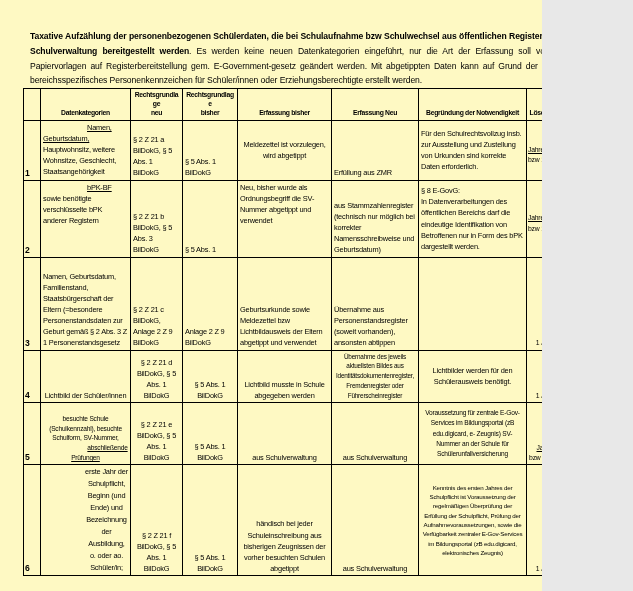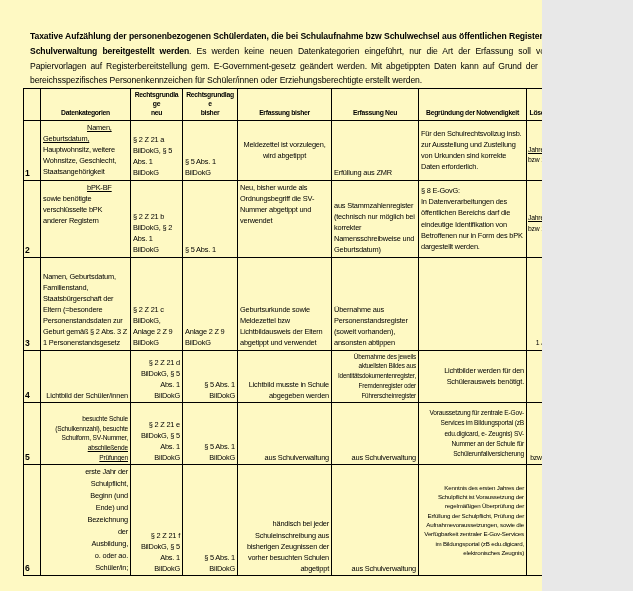--- a/index.html
+++ b/index.html
@@ -25,21 +25,21 @@
     font-size:6.8px;font-weight:bold;text-align:center;
     letter-spacing:-0.3px;line-height:1.35;padding-bottom:2px;
   }
   .tbl td{
     font-size:7.4px;line-height:1.5;letter-spacing:-0.2px;
   }
   tr.hdr{height:22px;}
   tr.r0{height:60px;} tr.r1{height:77px;} tr.r2{height:93px;}
   tr.r3{height:52px;} tr.r4{height:62px;} tr.r5{height:93px;}
   .grp-left td{text-align:left;}
-  .grp-center td{text-align:right;}
+  .grp-center td{text-align:center;}
   td.c0{text-align:left !important;font-weight:bold;font-size:8.6px;padding:0 1px;}
   td.c6{vertical-align:middle;}
   td.c7{font-size:6.8px;padding:1px;}
   tr.r0 td.c7, tr.r1 td.c7{vertical-align:middle;}
   tr.r2 td.c7{text-align:center;}
   tr.r0 td.c1, tr.r1 td.c1{vertical-align:top;}
   tr.r1 td.c4{vertical-align:top;}
   tr.r0 td.c4{vertical-align:middle;text-align:center;}
   tr.r3 td.c5{font-size:6.4px;line-height:1.55;}
   tr.r4 td.c1{font-size:6.6px;line-height:1.5;}
@@ -83,21 +83,21 @@
           <td class="c2"><span>§ 2 Z 21 a BilDokG, § 5 Abs. 1 BilDokG</span></td>
           <td class="c3"><span>§ 5 Abs. 1 BilDokG</span></td>
           <td class="c4"><span>Meldezettel ist vorzulegen, wird abgetippt</span></td>
           <td class="c5"><span>Erfüllung aus ZMR</span></td>
           <td class="c6"><span>Für den Schulrechtsvollzug insb. zur Ausstellung und Zustellung von Urkunden sind korrekte Daten erforderlich.</span></td>
           <td class="c7"><span class="useg">7 Jahre</span><span><br>bzw 1 Jahr</span></td>
         </tr>
         <tr class="r1 grp-left">
           <td class="c0"><span>2</span></td>
           <td class="c1"><span class="useg">bPK-BF</span><span> sowie benötigte verschlüsselte bPK anderer Registern</span></td>
-          <td class="c2"><span>§ 2 Z 21 b BilDokG, § 2 Abs. 1 BilDokG</span></td>
+          <td class="c2"><span>§ 2 Z 21 b BilDokG, § 5 Abs. 3 BilDokG</span></td>
           <td class="c3"><span>§ 5 Abs. 1</span></td>
           <td class="c4"><span>Neu, bisher wurde als Ordnungsbegriff die SV-Nummer abgetippt und verwendet</span></td>
           <td class="c5"><span>aus Stammzahlenregister (technisch nur möglich bei korrekter Namensschreibweise und Geburtsdatum)</span></td>
           <td class="c6"><span>§ 8 E-GovG:<br>In Datenverarbeitungen des öffentlichen Bereichs darf die eindeutige Identifikation von Betroffenen nur in Form des bPK dargestellt werden.</span></td>
           <td class="c7"><span class="useg">7 Jahre</span><span><br>bzw 1 Jahr</span></td>
         </tr>
         <tr class="r2 grp-left">
           <td class="c0"><span>3</span></td>
           <td class="c1"><span>Namen, Geburtsdatum, Familienstand, Staatsbürgerschaft der Eltern (=besondere Personenstandsdaten zur Geburt gemäß § 2 Abs. 3 Z 1 Personenstandsgesetz</span></td>
           <td class="c2"><span>§ 2 Z 21 c BilDokG, Anlage 2 Z 9 BilDokG</span></td>

